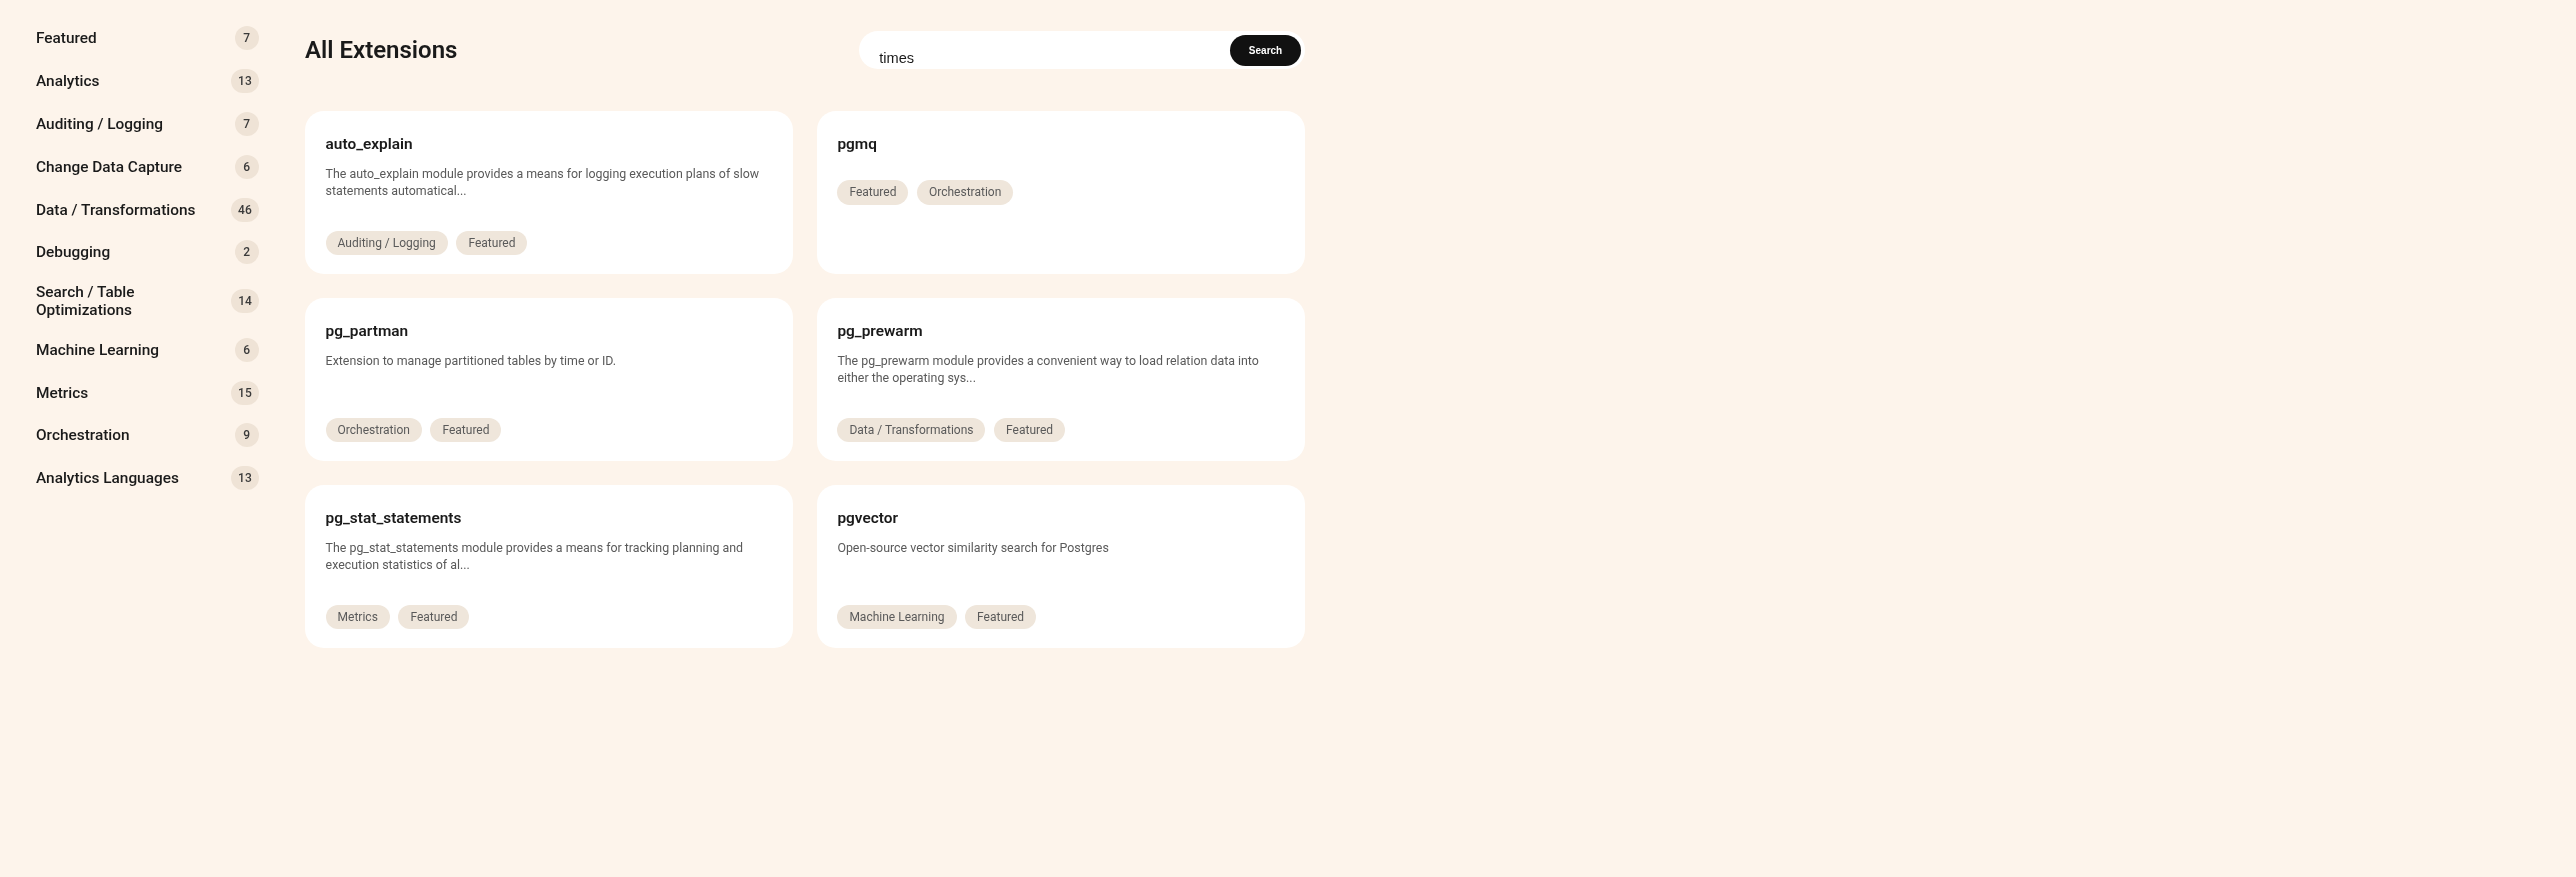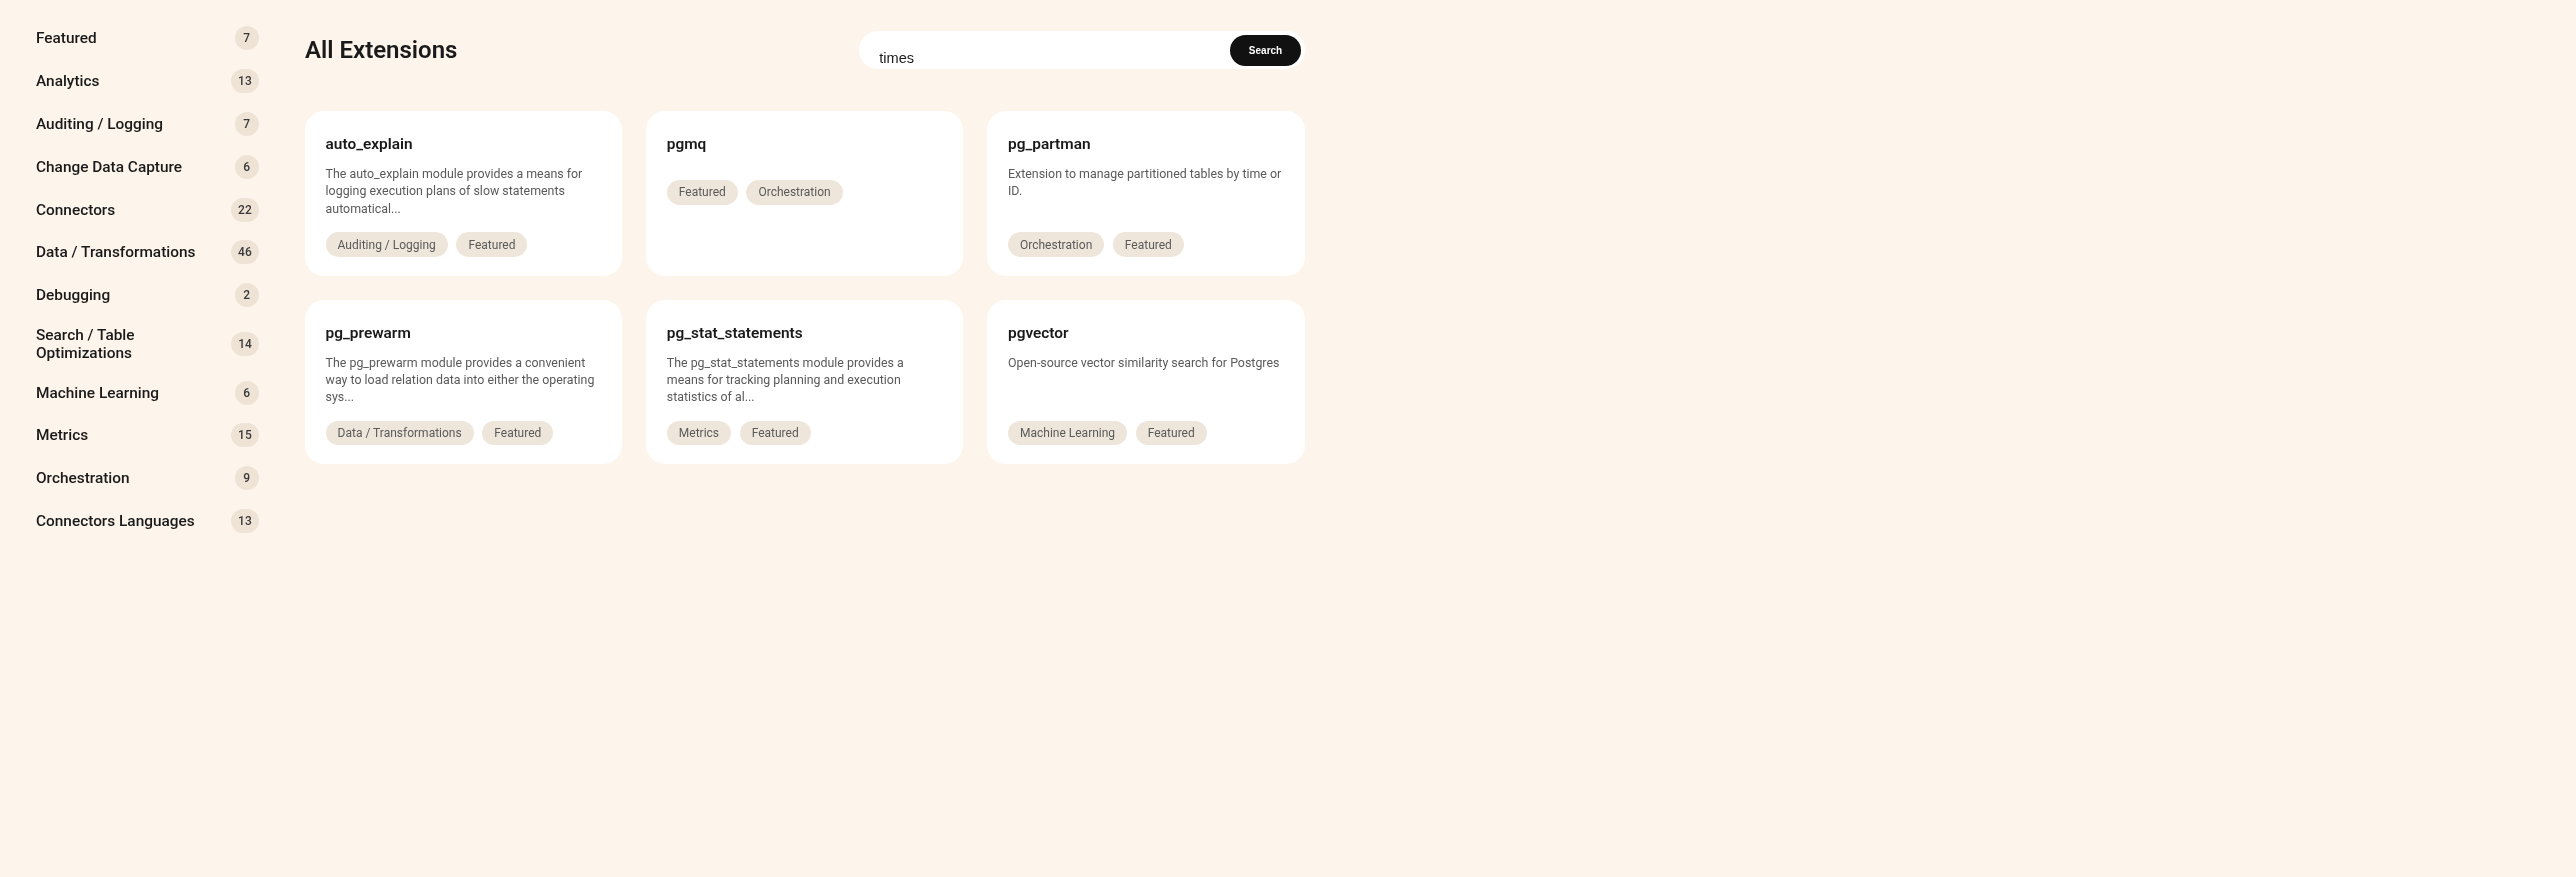--- a/index.html
+++ b/index.html
@@ -89,21 +89,21 @@
     border: none;
     border-radius: 856px;
     padding: 0 19px;
     height: 31px;
     font-size: 10px;
     font-weight: 600;
     cursor: pointer;
   }
   .grid {
     display: grid;
-    grid-template-columns: repeat(3, 1fr);
+    grid-template-columns: repeat(2, 1fr);
     gap: 24px;
     padding-bottom: 17px;
   }
   .card {
     background: #fff;
     border-radius: 19px;
     padding: 24px 20.6px 19px 20.6px;
     display: flex;
     flex-direction: column;
     cursor: pointer;
@@ -153,24 +153,20 @@
       </div>
       <div class="sidebar-item">
         <span class="sidebar-label">Auditing / Logging</span>
         <span class="sidebar-count">7</span>
       </div>
       <div class="sidebar-item">
         <span class="sidebar-label">Change Data Capture</span>
         <span class="sidebar-count">6</span>
       </div>
       <div class="sidebar-item">
-        <span class="sidebar-label">Connectors</span>
-        <span class="sidebar-count">22</span>
-      </div>
-      <div class="sidebar-item">
         <span class="sidebar-label">Data / Transformations</span>
         <span class="sidebar-count">46</span>
       </div>
       <div class="sidebar-item">
         <span class="sidebar-label">Debugging</span>
         <span class="sidebar-count">2</span>
       </div>
       <div class="sidebar-item">
         <span class="sidebar-label">Search / Table Optimizations</span>
         <span class="sidebar-count">14</span>
@@ -181,21 +177,21 @@
       </div>
       <div class="sidebar-item">
         <span class="sidebar-label">Metrics</span>
         <span class="sidebar-count">15</span>
       </div>
       <div class="sidebar-item">
         <span class="sidebar-label">Orchestration</span>
         <span class="sidebar-count">9</span>
       </div>
       <div class="sidebar-item">
-        <span class="sidebar-label">Connectors Languages</span>
+        <span class="sidebar-label">Analytics Languages</span>
         <span class="sidebar-count">13</span>
       </div>
     </nav>
 
   <main class="main">
     <div class="header-row">
       <h1 class="page-title">All Extensions</h1>
       <div class="search-wrap">
         <input class="search-input" type="text" value="times" style="">
         <button class="search-button">Search</button>

